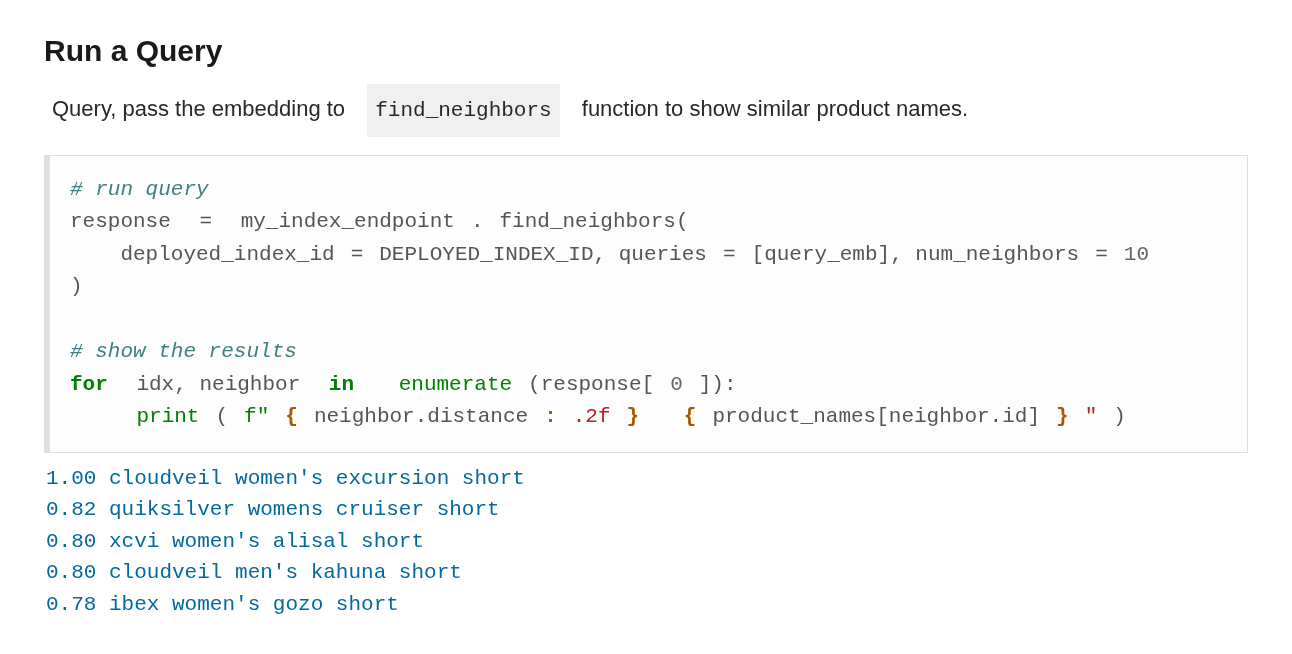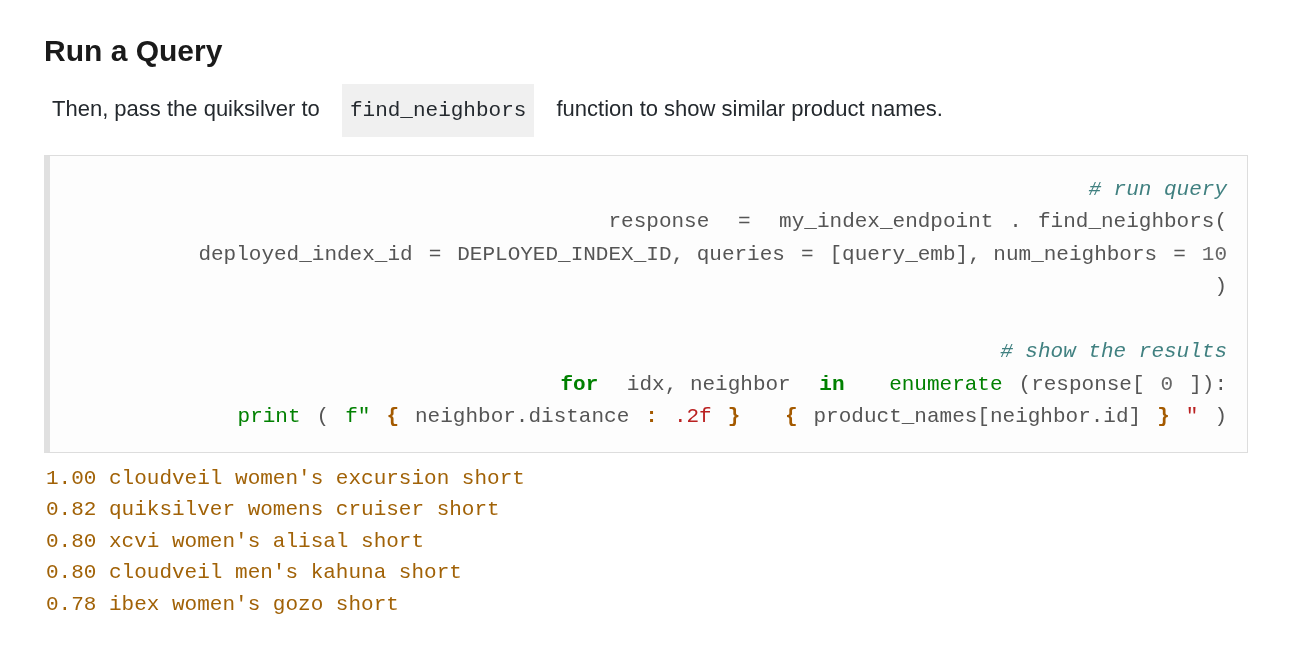--- a/index.html
+++ b/index.html
@@ -35,48 +35,47 @@
       border: 1px solid #ddd;
       border-left: 6px solid #e0e0e0;
       padding: 18px 12px;
       background: #fdfdfd;
       font-family: "SFMono-Regular", Consolas, "Liberation Mono", Menlo, monospace;
       font-size: 21px;
       line-height: 1.55;
       white-space: pre;
       overflow-x: auto;
       margin-bottom: 10px;
-      text-align: right;
     }
     .output-block {
       font-family: "SFMono-Regular", Consolas, "Liberation Mono", Menlo, monospace;
       font-size: 21px;
       line-height: 1.5;
       white-space: pre;
-      color: #a16207;
+      color: #0369a1;
       padding-left: 2px;
     }
     .c { color: #408080; font-style: italic; }
     .k { color: #008000; font-weight: bold; }
     .nb { color: #008000; }
     .n { color: #555; }
     .p { color: #555; }
     .o { color: #555; }
     .mi { color: #666666; }
     .s { color: #BA2121; }
     .si { color: #A45A00; font-weight: bold; }
     .sa { color: #008000; }
   </style>
 </head>
 <body>
 
 <h2>Run a Query</h2>
 
 <p class="description">
-  <span>Then, pass the quiksilver to </span><code class="inline-code">find_neighbors</code><span> function to show similar product names.</span>
+  <span>Query, pass the embedding to </span><code class="inline-code">find_neighbors</code><span> function to show similar product names.</span>
 </p>
 
 <div class="code-block"><span class="c"># run query</span>
 <span class="n">response </span><span class="o">=</span><span class="n"> my_index_endpoint</span><span class="o">.</span><span class="n">find_neighbors(</span>
 <span class="n">    deployed_index_id</span><span class="o">=</span><span class="n">DEPLOYED_INDEX_ID, queries</span><span class="o">=</span><span class="n">[query_emb], num_neighbors</span><span class="o">=</span><span class="mi">10</span>
 <span class="p">)</span>
 
 <span class="c"># show the results</span>
 <span class="k">for</span><span class="n"> idx, neighbor </span><span class="k">in</span><span> </span><span class="nb">enumerate</span><span class="p">(response[</span><span class="mi">0</span><span class="p">]):</span>
 <span>    </span><span class="nb">print</span><span class="p">(</span><span class="sa">f"</span><span class="si">{</span><span class="n">neighbor.distance</span><span class="si">:</span><span class="s">.2f</span><span class="si">}</span><span class="s"> </span><span class="si">{</span><span class="n">product_names[neighbor.id]</span><span class="si">}</span><span class="s">"</span><span class="p">)</span></div>

